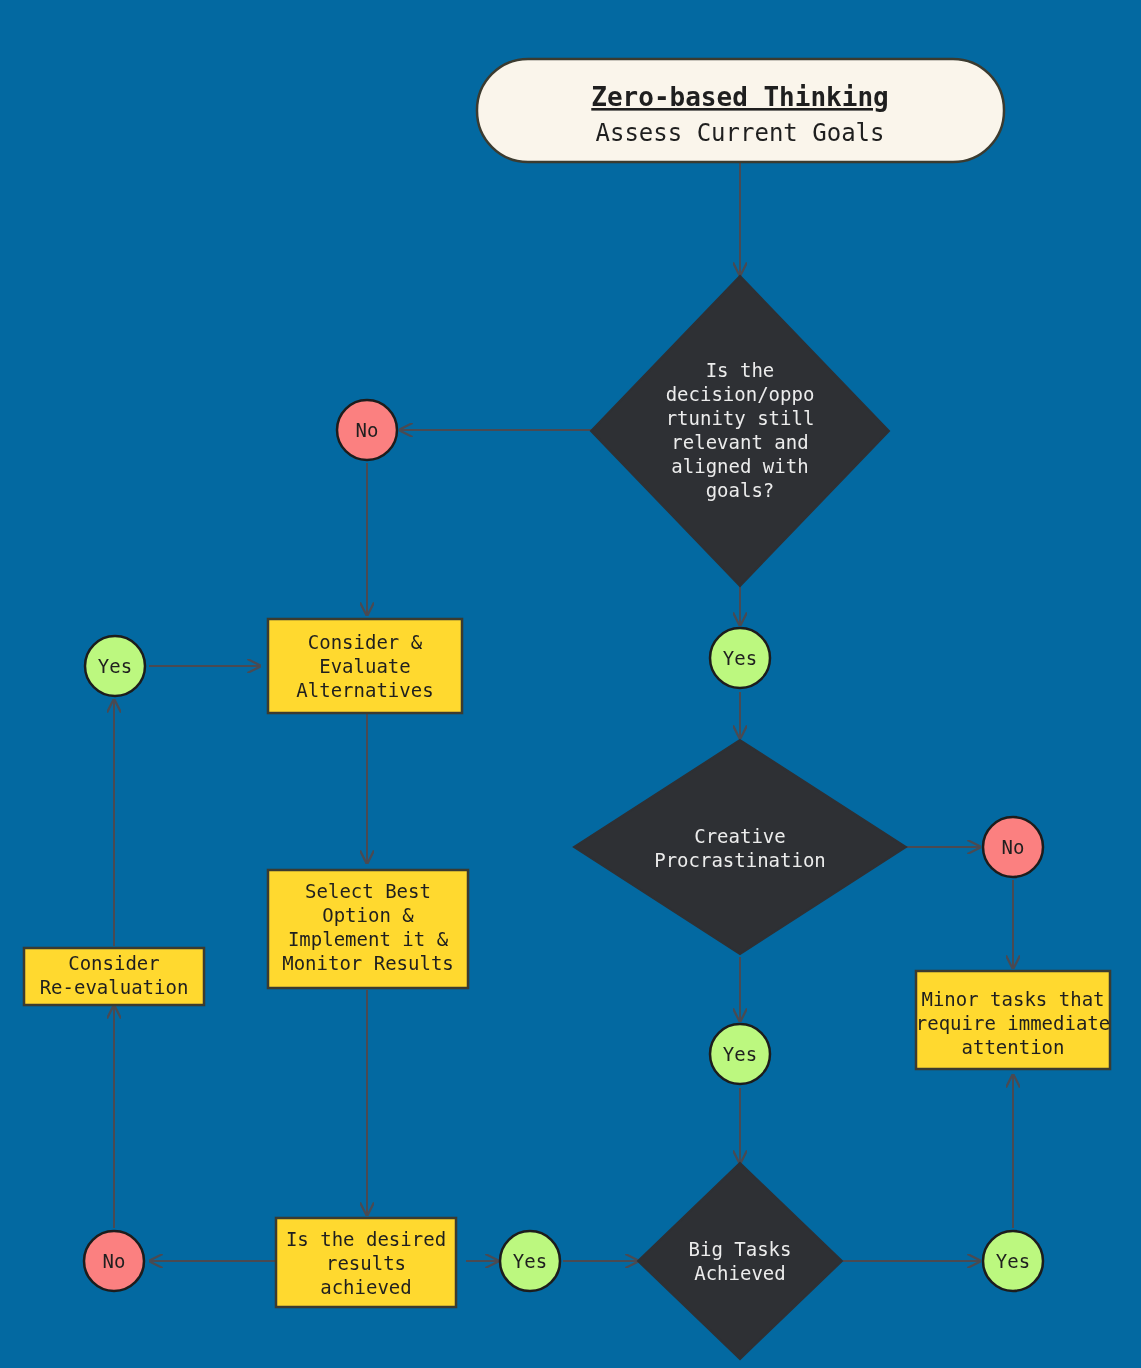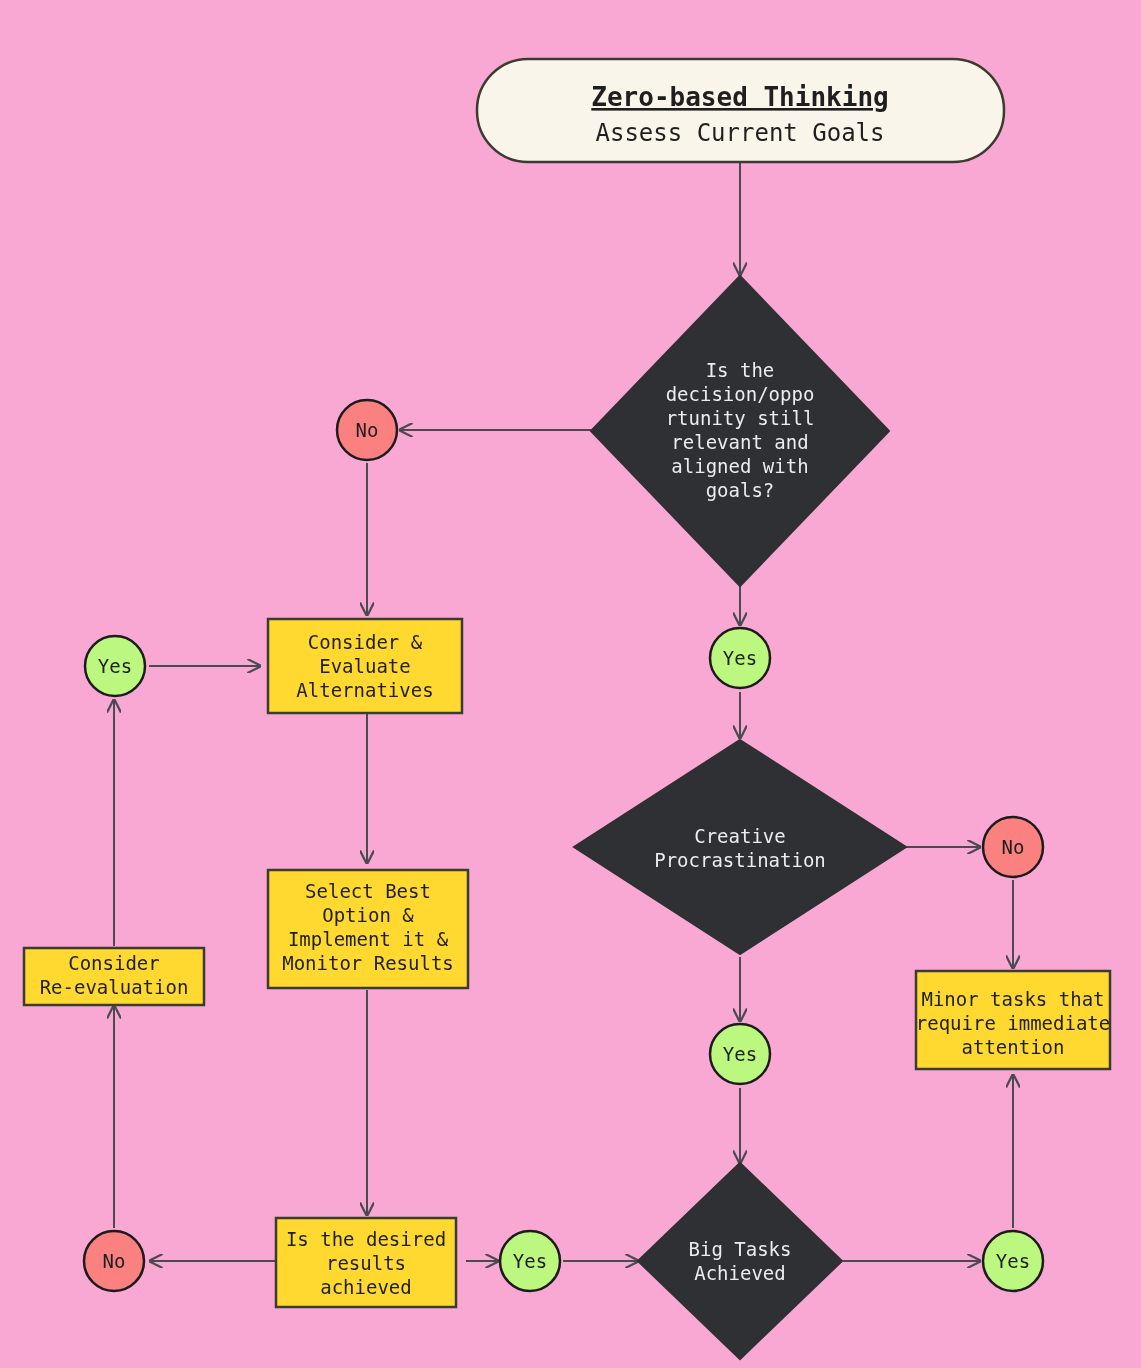--- a/index.html
+++ b/index.html
@@ -10,21 +10,21 @@
   body {
     width: 1141px;
     height: 1368px;
     overflow: hidden;
     font-family: "DejaVu Sans Mono", "Liberation Mono", monospace;
   }
   #canvas {
     position: relative;
     width: 1141px;
     height: 1368px;
-    background: #f9a8d4;
+    background: #0369a1;
   }
   svg#diagram {
     position: absolute;
     top: 0;
     left: 0;
     width: 1141px;
     height: 1368px;
     display: block;
   }
   .edge-line {

